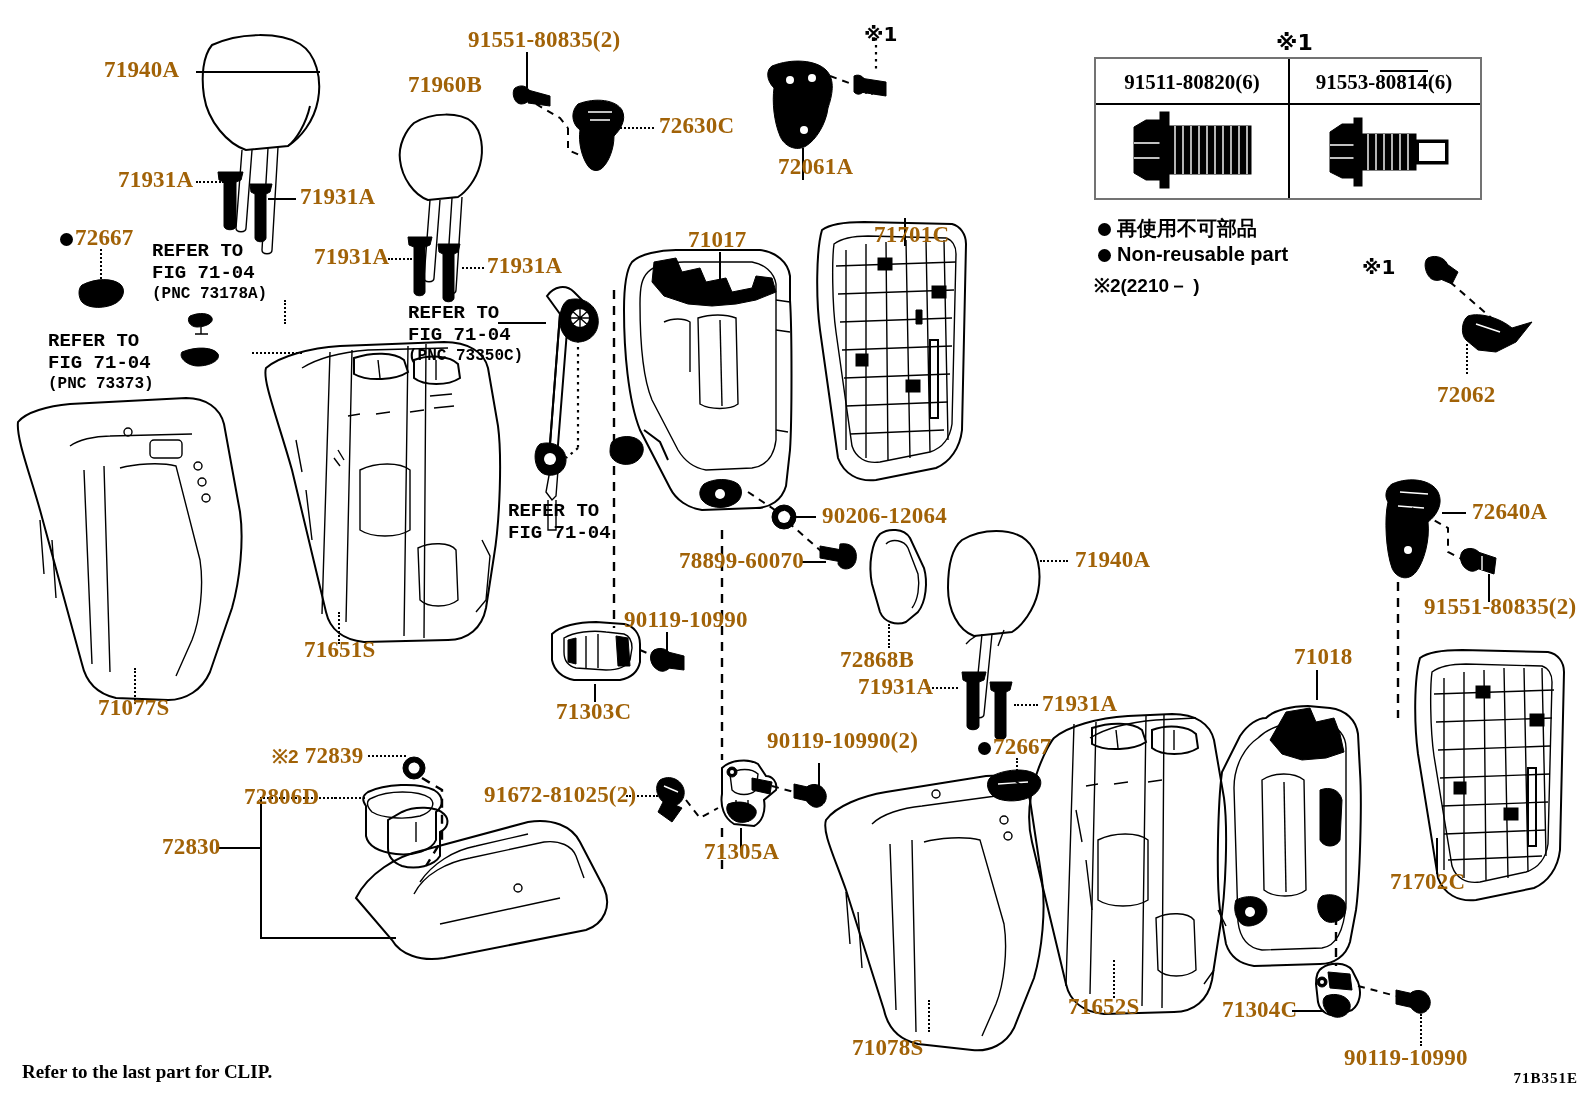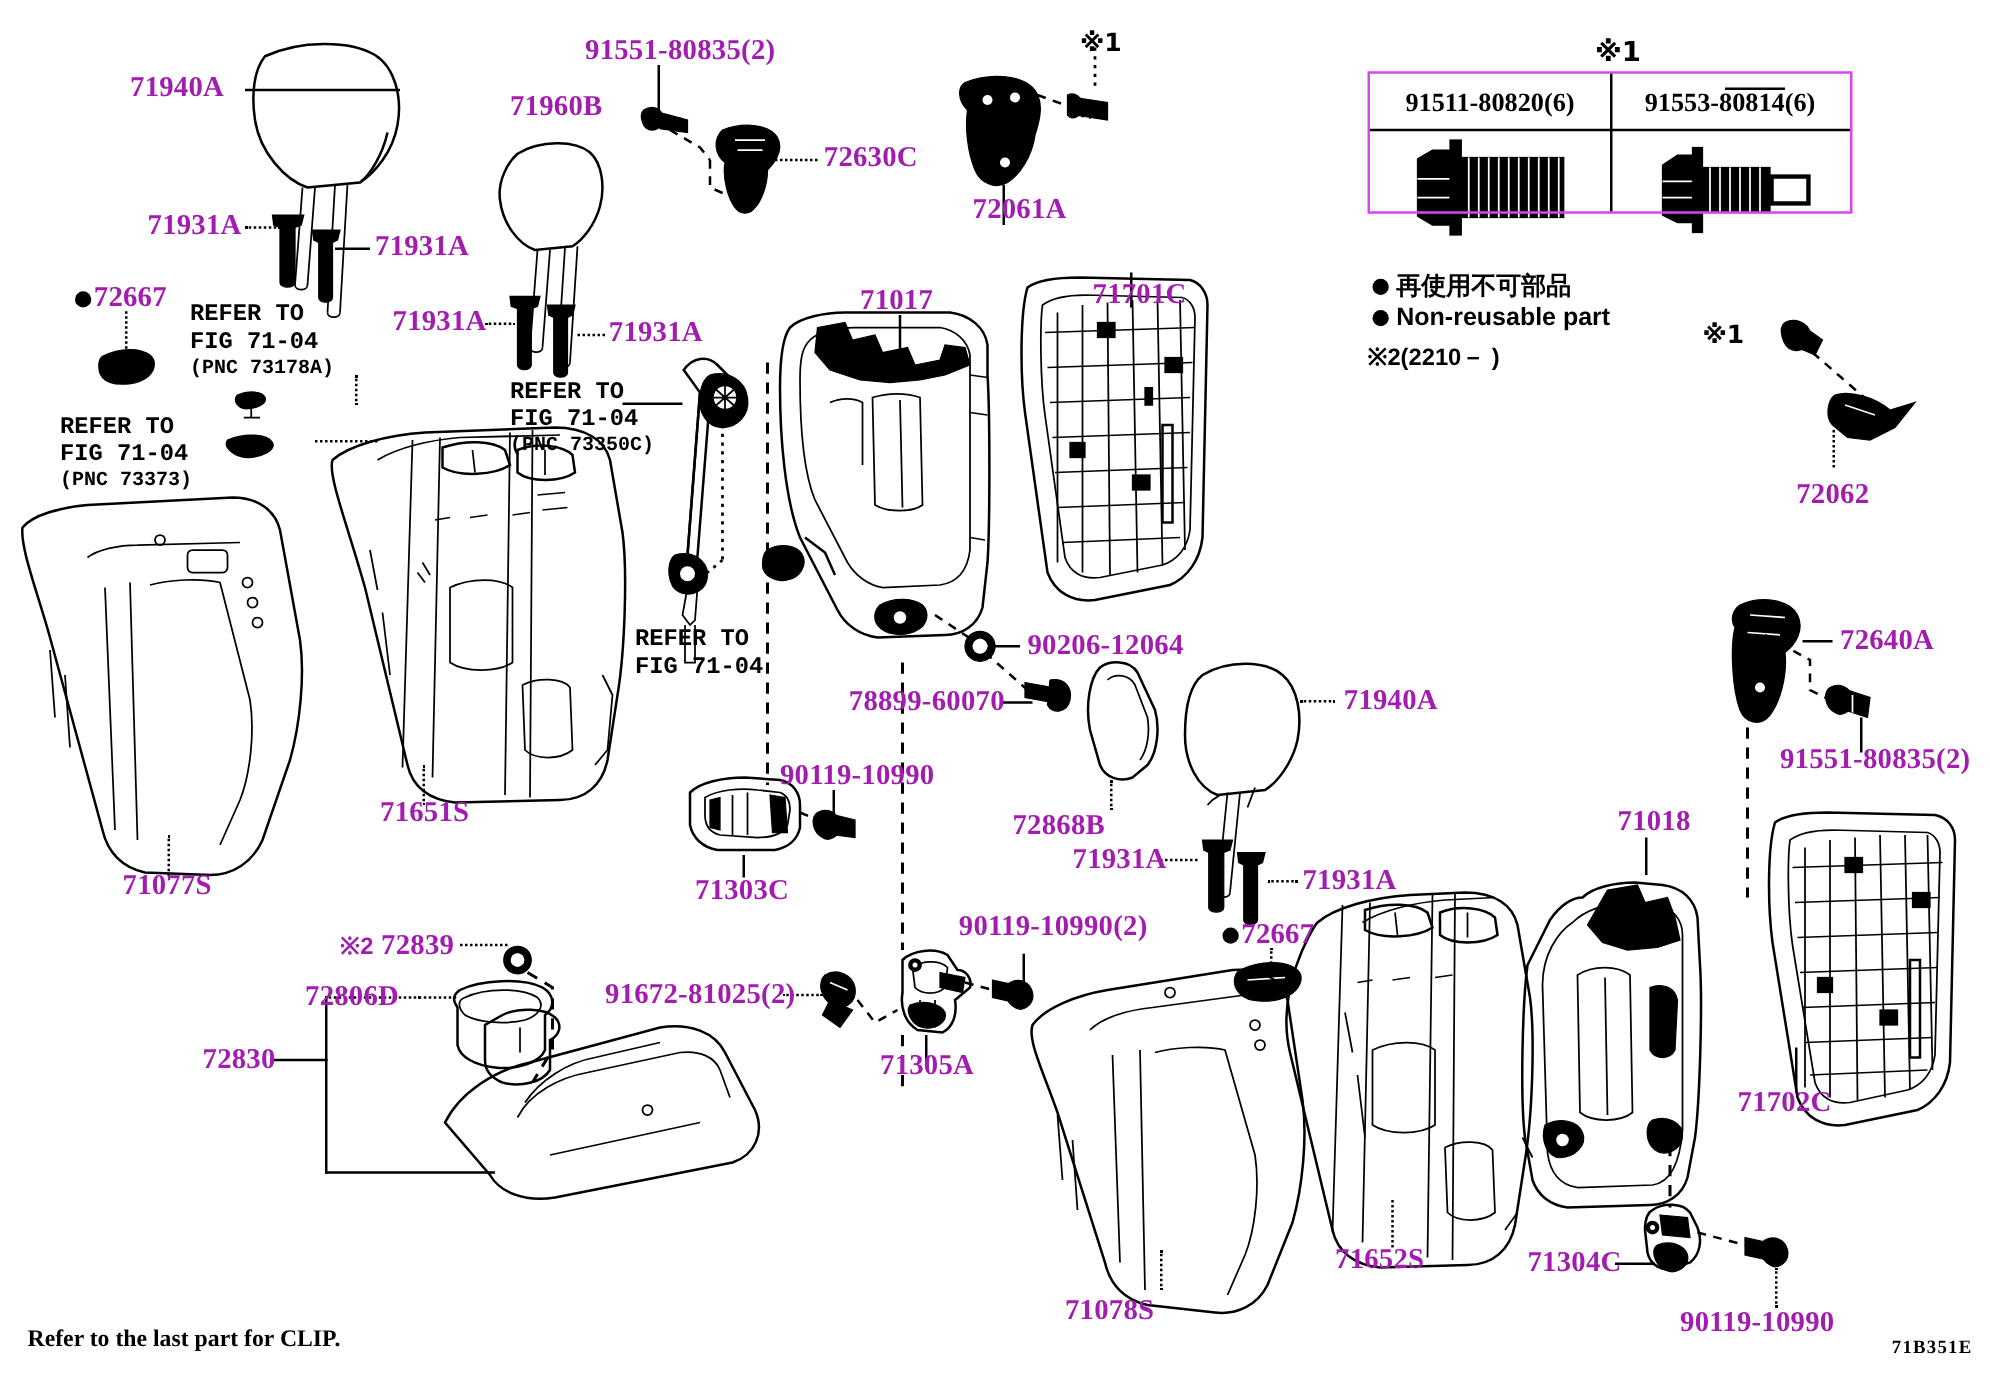--- a/index.html
+++ b/index.html
@@ -1,39 +1,39 @@
 <!DOCTYPE html>
 <html><head>
 <meta charset="utf-8">
 <style>
   html,body{margin:0;padding:0;background:#fff;}
   #page{position:relative;width:1592px;height:1099px;background:#fff;
         font-family:"Liberation Serif",serif;overflow:hidden;}
 
   
   .lbl{position:absolute;font-family:"Liberation Serif",serif;font-weight:bold;
-       color:#a21caf;white-space:nowrap;line-height:1;}
+       color:#a16207;white-space:nowrap;line-height:1;}
   .lbl.big{font-size:23px;letter-spacing:.2px;}
   .refer{position:absolute;font-family:"Liberation Mono","DejaVu Sans Mono",monospace;
          font-weight:bold;font-size:19px;line-height:1.18;color:#000;white-space:nowrap;}
   .refer .small{font-size:16px;}
   .dot{display:inline-block;width:13px;height:13px;border-radius:50%;background:#000;
        vertical-align:-1px;margin-right:2px;}
   .km{font-family:Liberation Sans, sans-serif;font-weight:bold;}
 
   
   .ln{position:absolute;background:#000;}
   .ln.h{height:2px;}
   .ln.v{width:2px;}
   .dt.h{position:absolute;height:0;border-top:2px dotted #000;}
   .dt.v{position:absolute;width:0;border-left:2px dotted #000;}
 
   
-  #tbl{position:absolute;left:1094px;top:57px;width:388px;height:114px;
-       border:2px solid #d946ef;box-sizing:border-box;}
+  #tbl{position:absolute;left:1094px;top:57px;width:388px;height:143px;
+       border:2px solid #737373;box-sizing:border-box;}
   #tbl .vdiv{position:absolute;left:50%;top:0;bottom:0;width:2px;background:#000;}
   #tbl .hdiv{position:absolute;left:0;right:0;top:44px;height:2px;background:#000;}
   .tblhdr{position:absolute;top:11px;width:50%;text-align:center;font-weight:bold;
           font-size:21px;font-family:"Liberation Serif",serif;}
   .star1{position:absolute;font-family:"DejaVu Sans",sans-serif;font-weight:bold;font-size:20px;}
 
   svg{position:absolute;left:0;top:0;overflow:visible;}
   .s{fill:none;stroke:#000;stroke-width:2;}
   .s1{fill:none;stroke:#000;stroke-width:1.4;}
   .sf{fill:#000;stroke:#000;stroke-width:1;}
@@ -598,21 +598,21 @@
   <div class="lbl big" style="left:778px;top:155px;">72061A</div>
   <div class="lbl big" style="left:688px;top:228px;">71017</div>
   <div class="lbl big" style="left:874px;top:192px;margin-top:31px;">71701C</div>
   <div class="lbl big" style="left:1437px;top:365px;margin-top:18px;">72062</div>
   <div class="lbl big" style="left:304px;top:638px;">71651S</div>
   <div class="lbl big" style="left:98px;top:696px;">71077S</div>
   <div class="lbl big" style="left:822px;top:504px;">90206-12064</div>
   <div class="lbl big" style="left:679px;top:549px;">78899-60070</div>
   <div class="lbl big" style="left:624px;top:608px;">90119-10990</div>
   <div class="lbl big" style="left:556px;top:700px;">71303C</div>
-  <div class="lbl big" style="left:810px;top:648px;">72868B</div>
+  <div class="lbl big" style="left:840px;top:648px;">72868B</div>
   <div class="lbl big" style="left:1075px;top:548px;">71940A</div>
   <div class="lbl big" style="left:858px;top:675px;">71931A</div>
   <div class="lbl big" style="left:1042px;top:692px;">71931A</div>
   <div class="lbl big" style="left:978px;top:735px;"><span class="dot"></span><span>72667</span></div>
   <div class="lbl big" style="left:272px;top:744px;"><span class="km" style="font-size:19px;">※2</span> <span>72839</span></div>
   <div class="lbl big" style="left:244px;top:785px;">72806D</div>
   <div class="lbl big" style="left:162px;top:835px;">72830</div>
   <div class="lbl big" style="left:484px;top:783px;">91672-81025(2)</div>
   <div class="lbl big" style="left:767px;top:729px;">90119-10990(2)</div>
   <div class="lbl big" style="left:704px;top:840px;">71305A</div>

